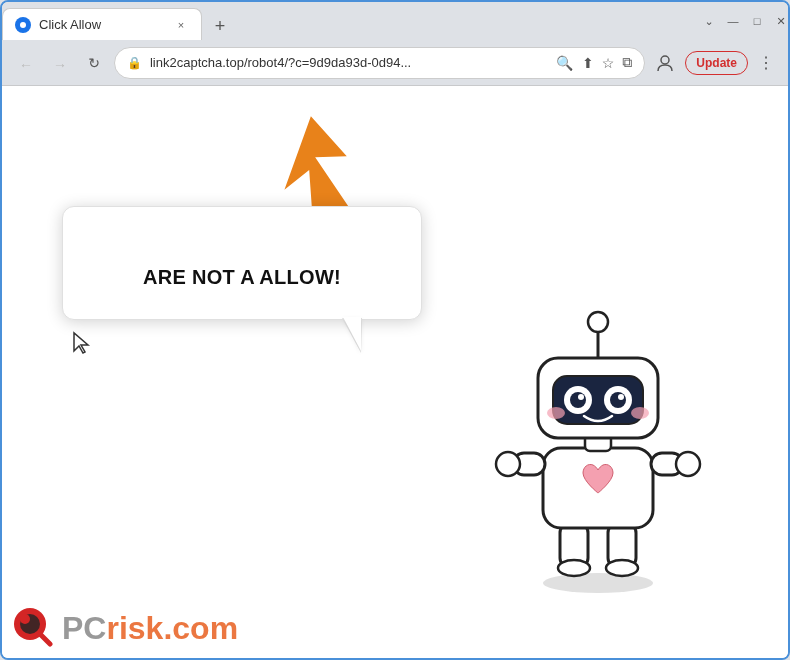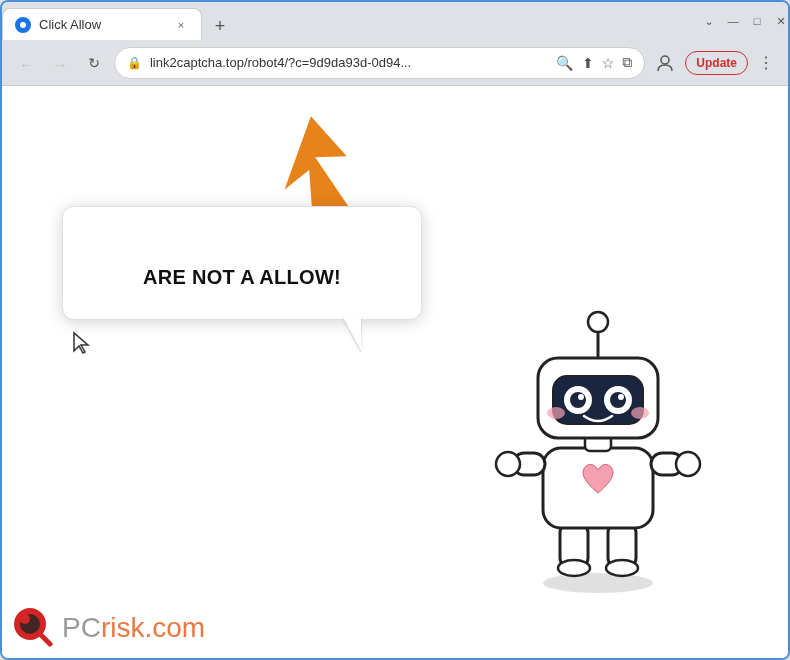--- a/index.html
+++ b/index.html
@@ -295,22 +295,22 @@
       gap: 6px;
       opacity: 0.85;
     }
 
     .pcrisk-logo-icon {
       width: 44px;
       height: 44px;
     }
 
     .pcrisk-text {
-      font-size: 28px;
-      font-weight: normal;
+      font-size: 32px;
+      font-weight: bold;
     }
 
     .pcrisk-pc {
       color: #888;
     }
 
     .pcrisk-risk {
       color: #e86020;
     }
 

